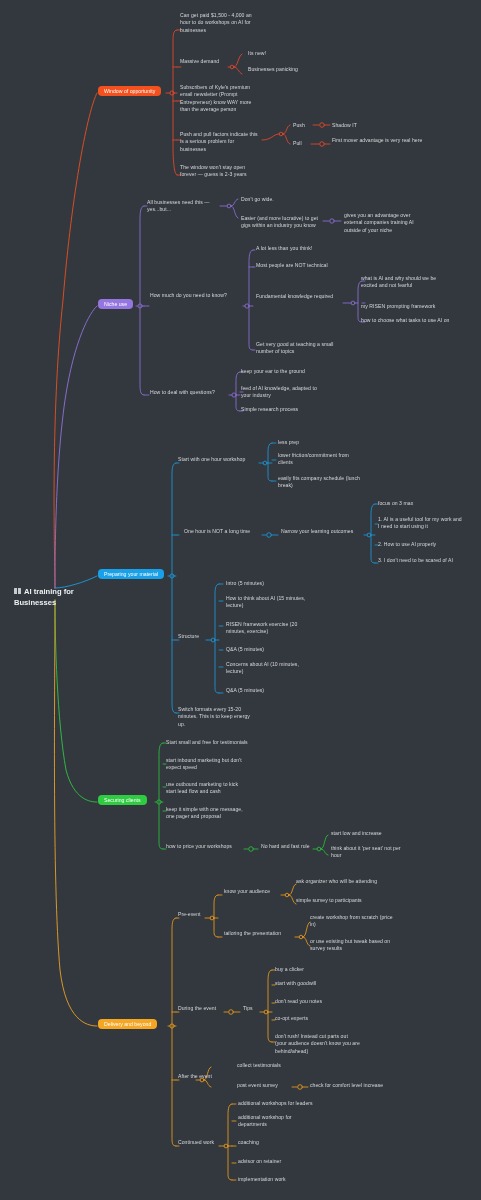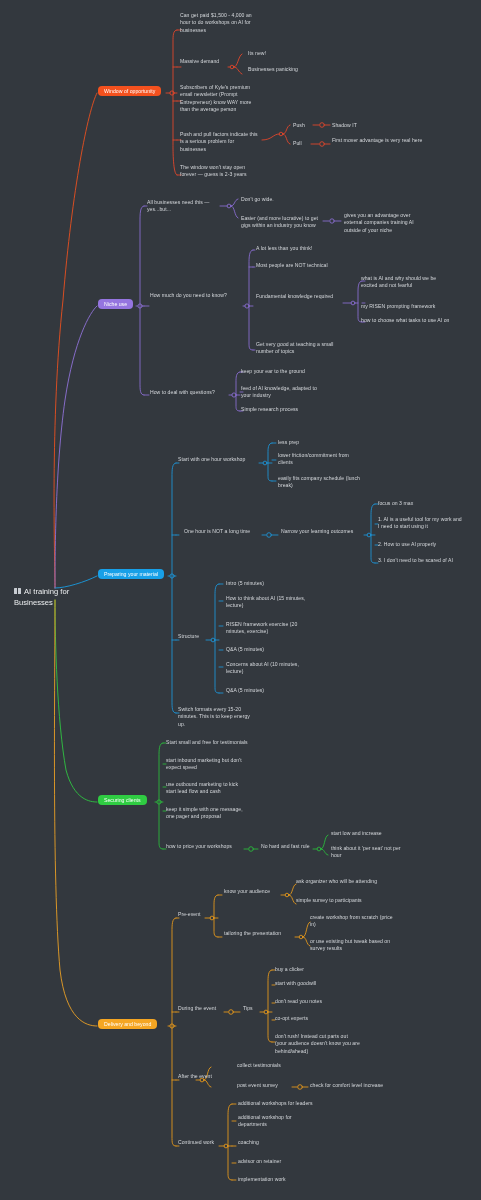--- a/index.html
+++ b/index.html
@@ -11,21 +11,21 @@
   .node{position:absolute;font-size:5.1px;line-height:1.45;color:#D6D9DD;
         letter-spacing:.05px;white-space:pre-line;}
   .chip{position:absolute;border-radius:4px;padding:2.5px 6px;font-size:5.2px;
         color:#FFFFFF;font-weight:500;white-space:nowrap;line-height:1;}
   .chip.c-orange{background:#F4511E;}
   .chip.c-purple{background:#9575E0;}
   .chip.c-blue{background:#18A0E8;}
   .chip.c-green{background:#2FCC42;}
   .chip.c-amber{background:#F5A623;}
   #root{position:absolute;left:14px;top:586px;width:96px;font-size:7.6px;
-        font-weight:normal;color:#EDEFF1;line-height:1.5;}
+        font-weight:bold;color:#EDEFF1;line-height:1.5;}
   #root .ricon{display:inline-block;width:7px;height:7px;margin-right:3px;
         vertical-align:-1px;position:relative;}
   #root .ricon:before{content:"";position:absolute;left:0;top:0;width:7px;height:6.2px;
         background:#C8CCD2;border-radius:.5px;}
   #root .ricon:after{content:"";position:absolute;left:3px;top:0;width:1px;height:6.2px;
         background:#33383E;}
   #root .rtext{display:inline;}
 </style>
 </head>
 <body style="background: rgb(51, 56, 62);">

